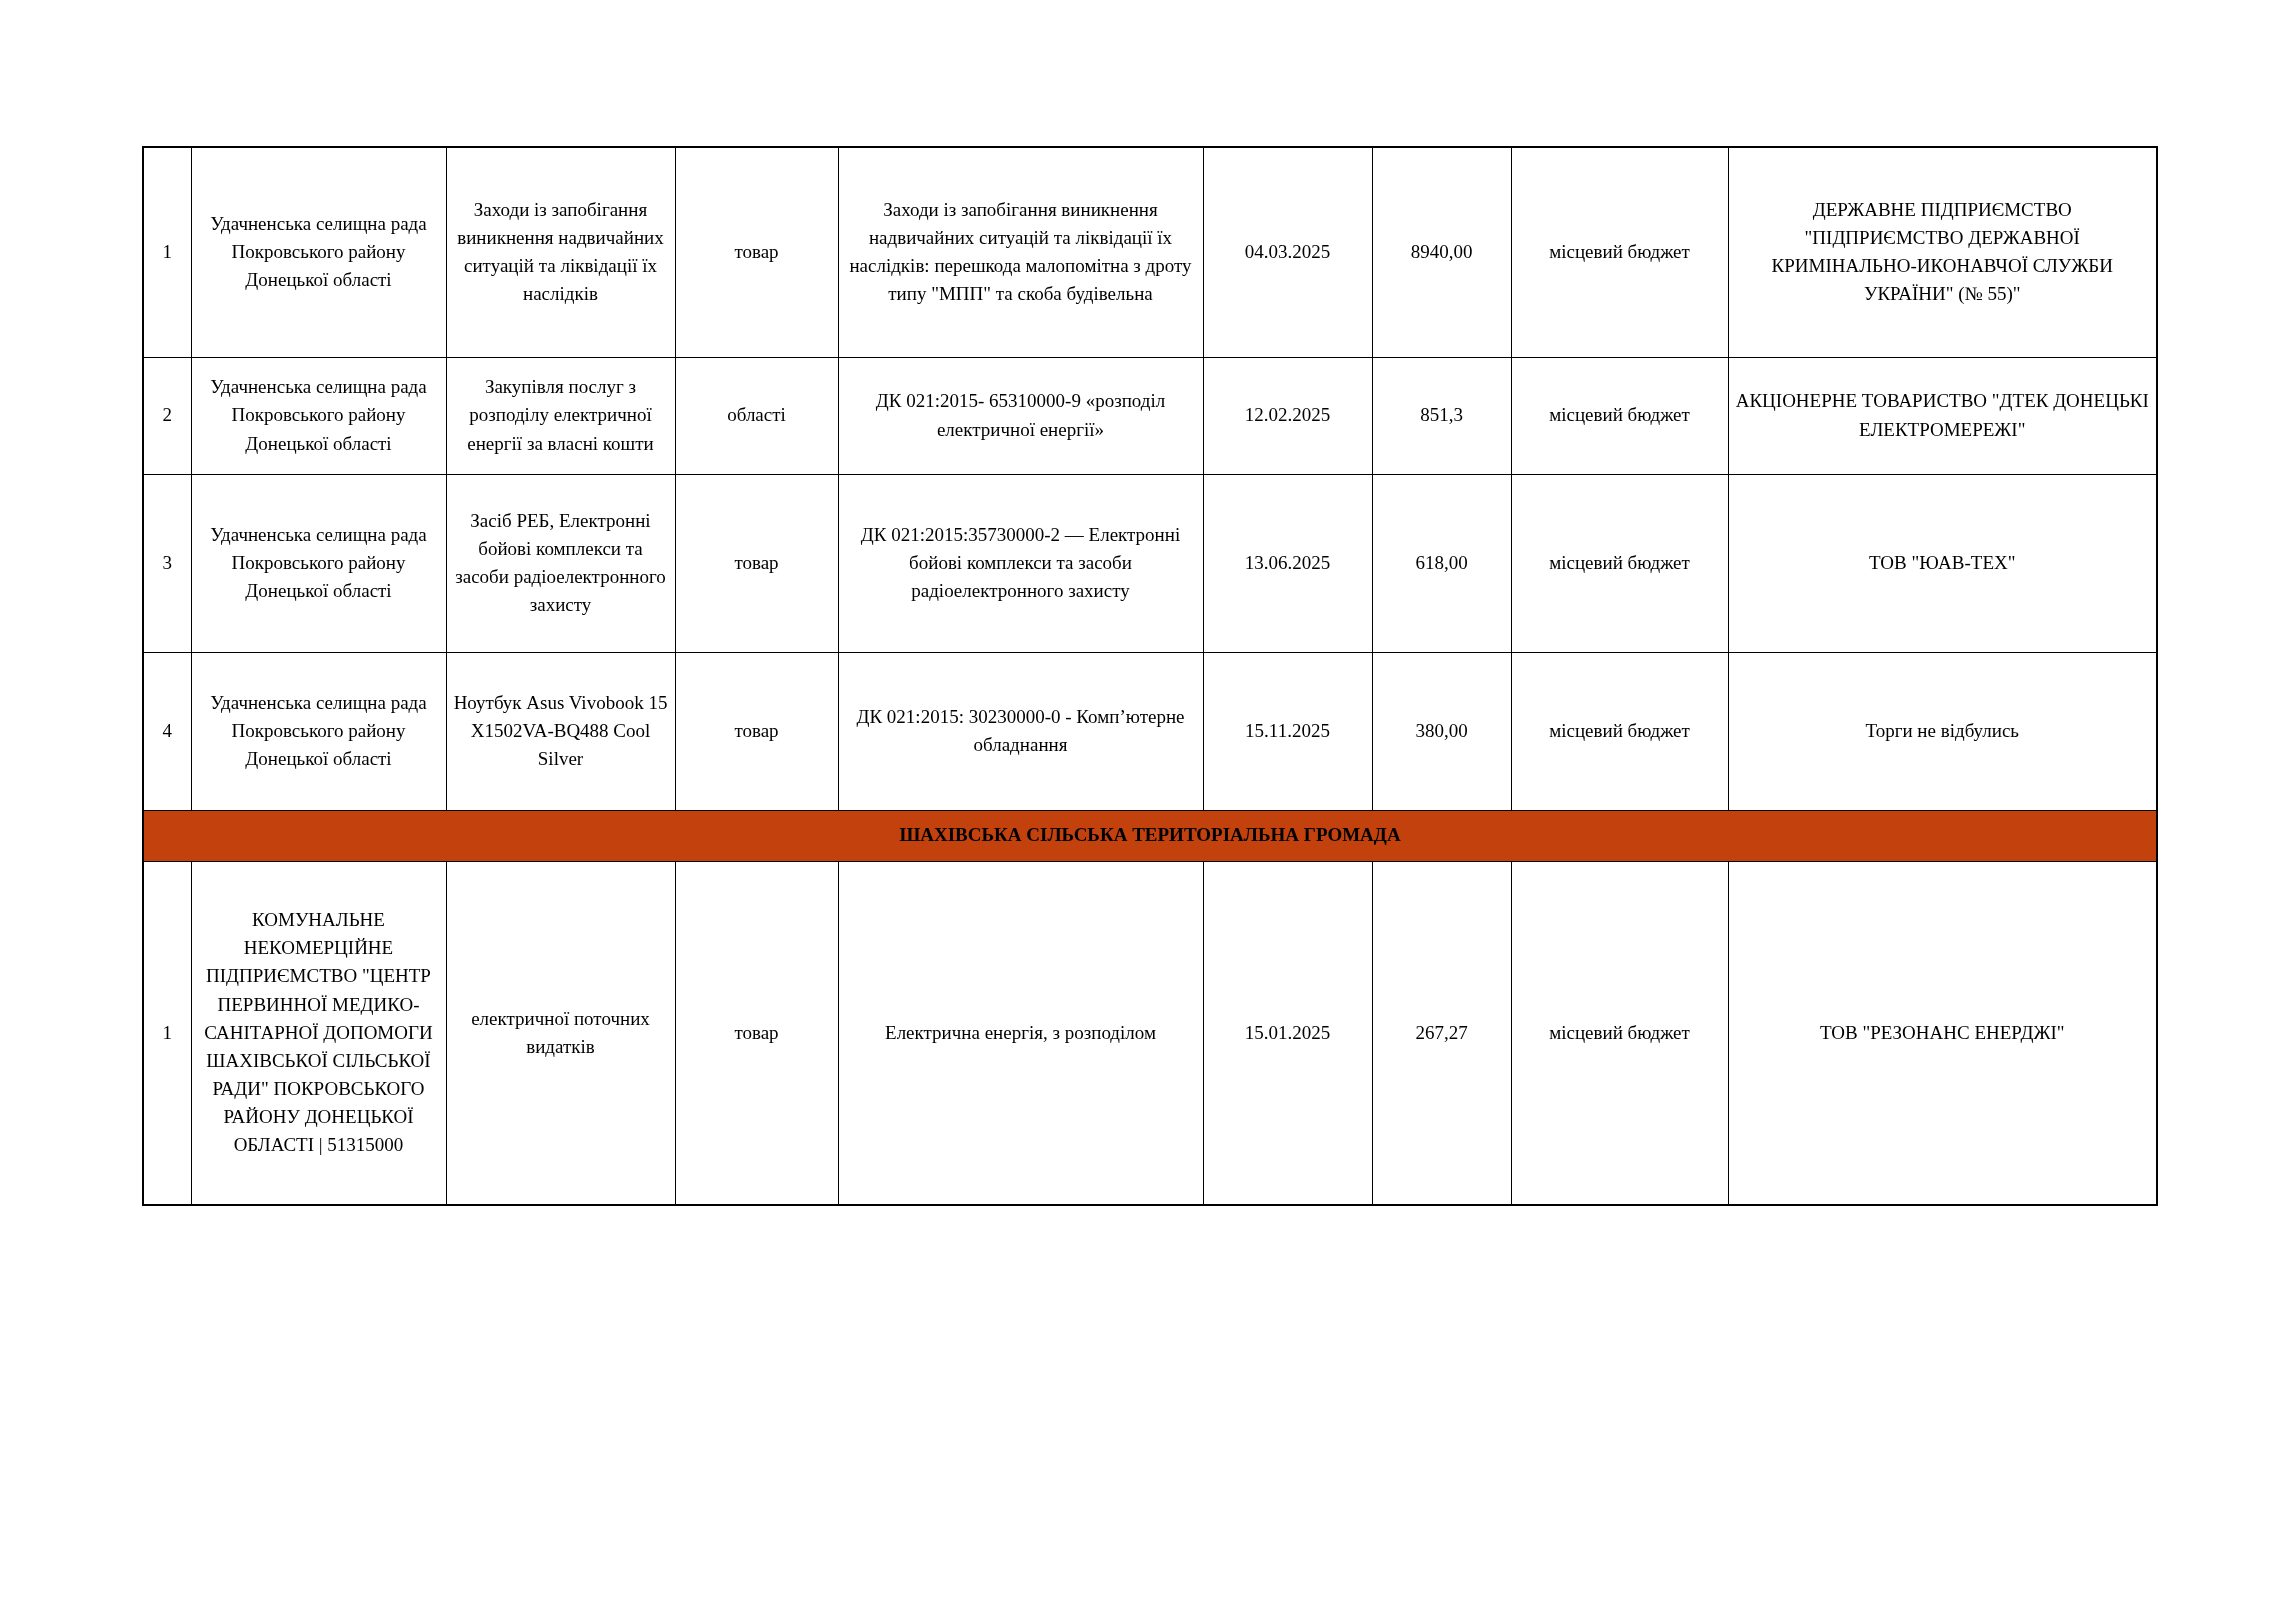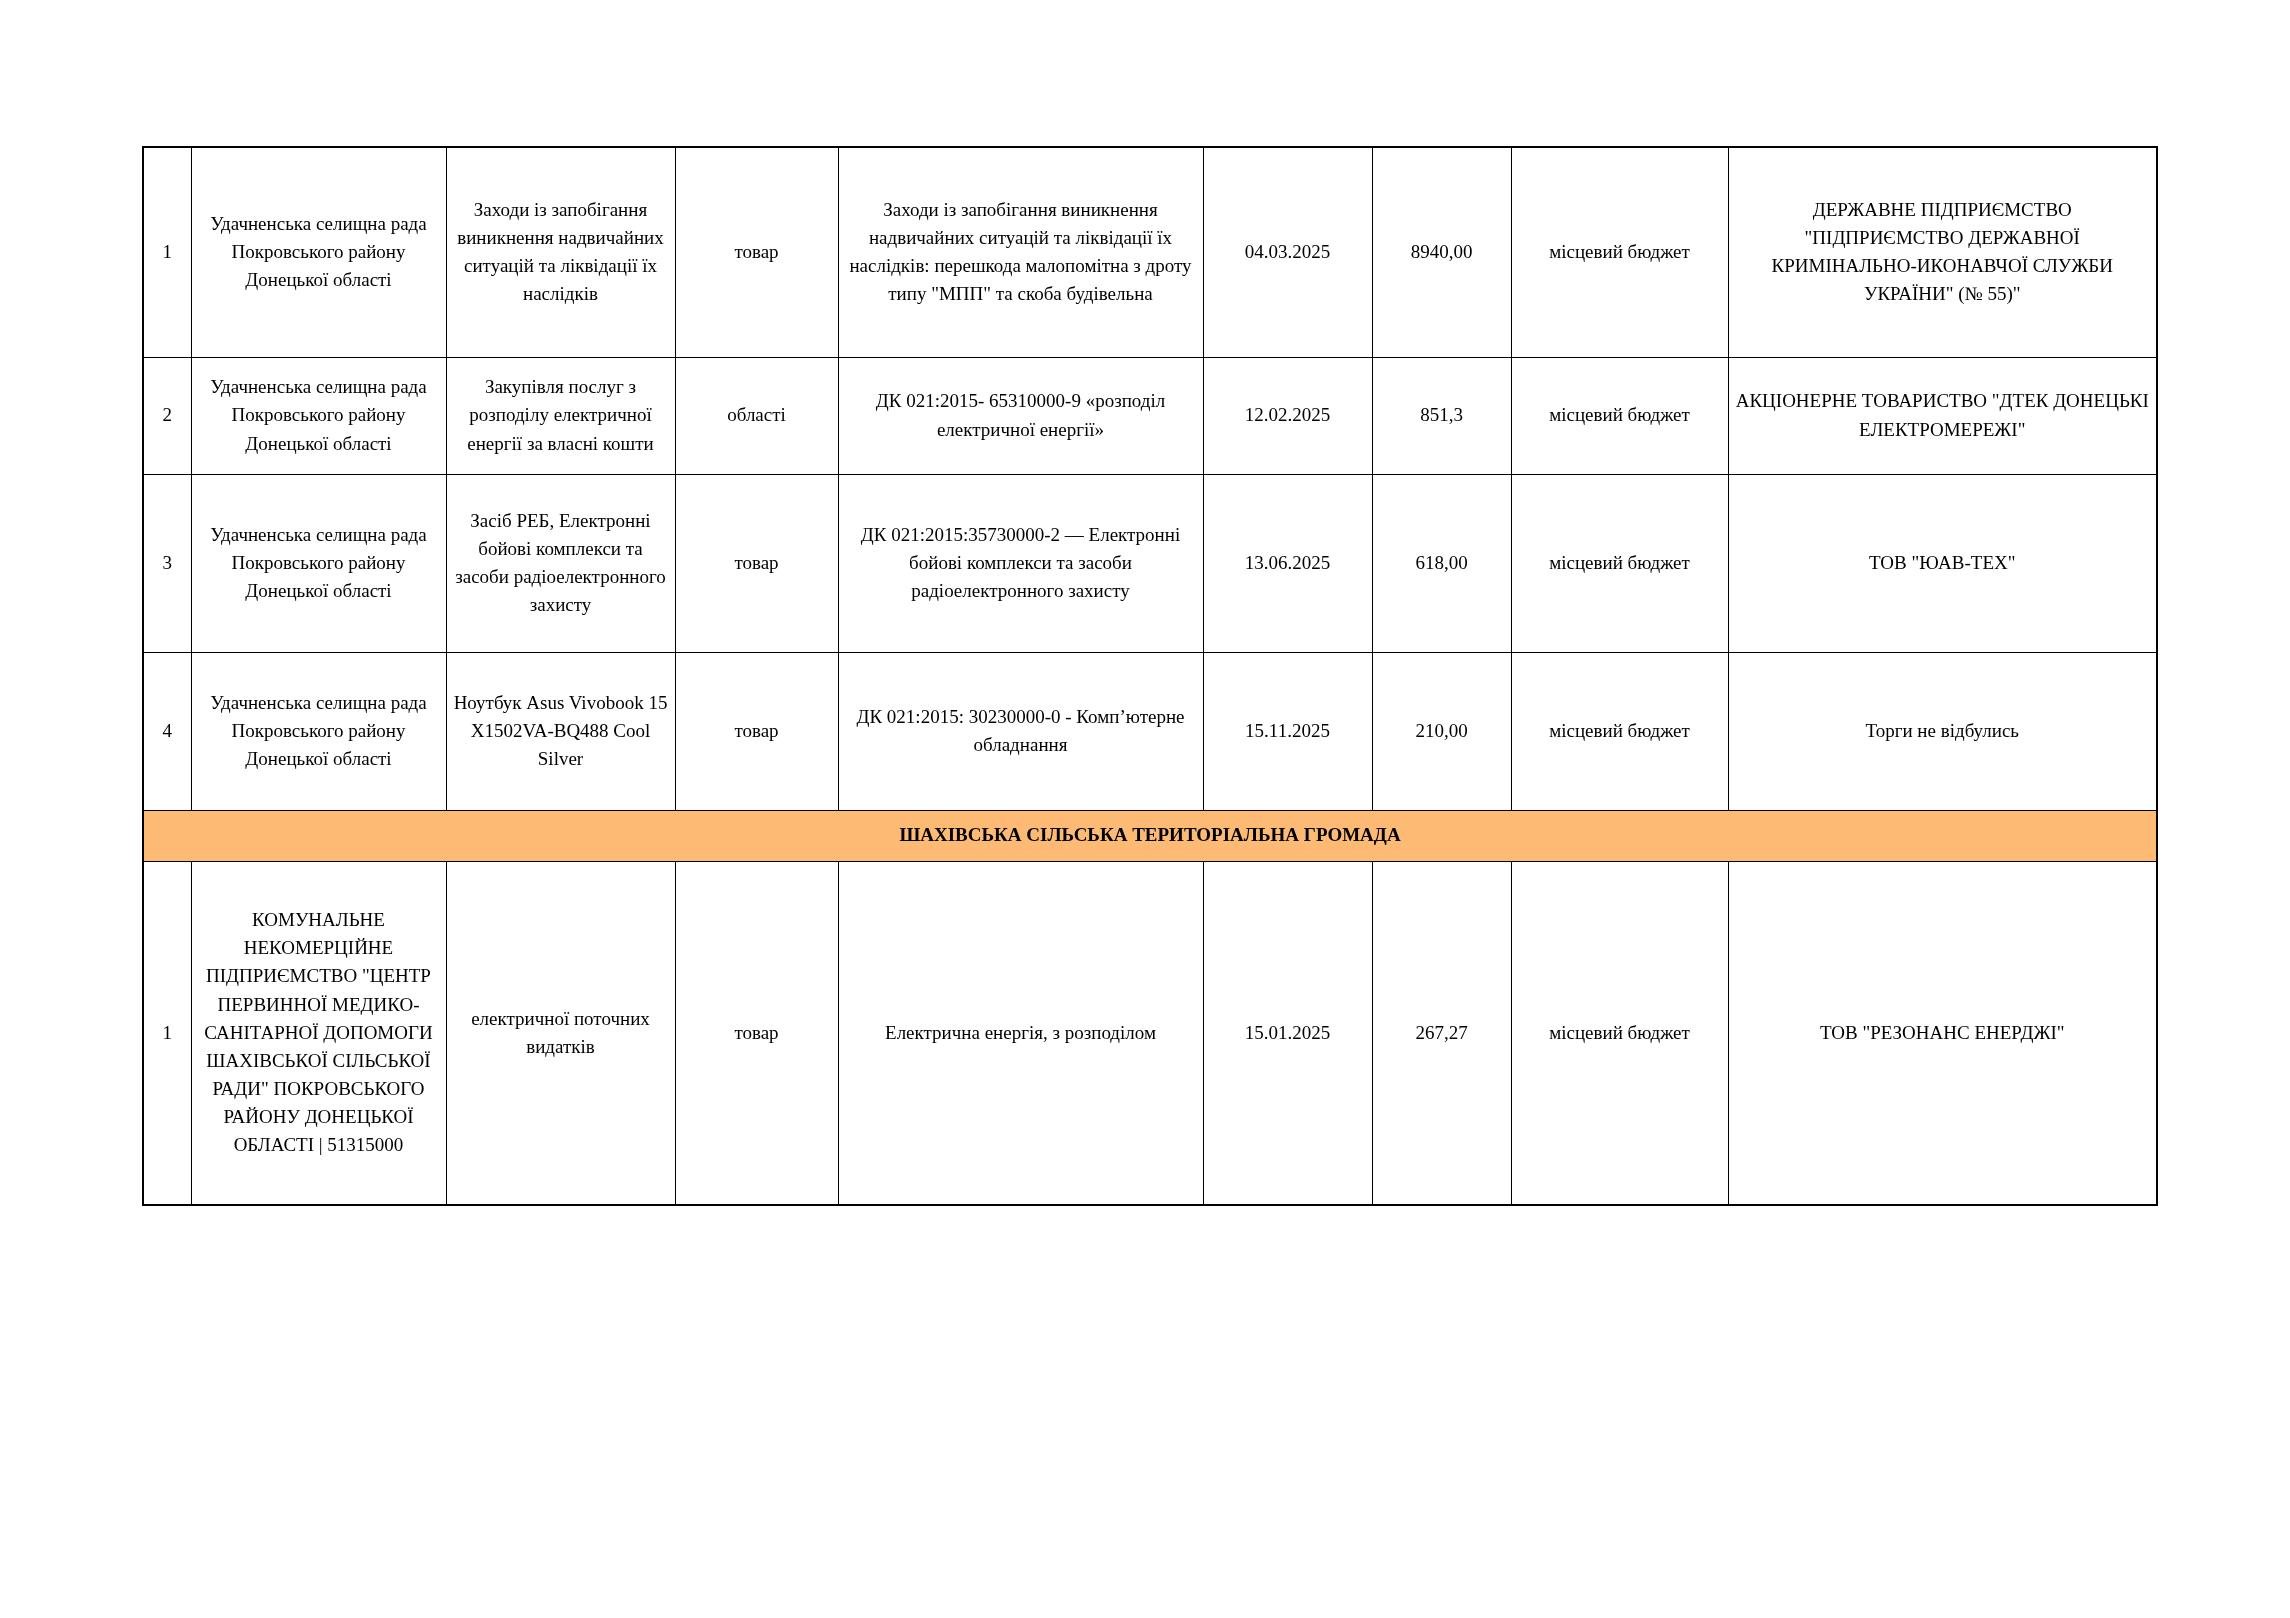--- a/index.html
+++ b/index.html
@@ -33,21 +33,21 @@
     line-height: 1.48;
     word-wrap: break-word;
   }
   tr.h-r1 { height: 210px; }
   tr.h-r2 { height: 117px; }
   tr.h-r3 { height: 178px; }
   tr.h-r4 { height: 158px; }
   tr.h-sec { height: 51px; }
   tr.h-r5 { height: 344px; }
   td.section-header-cell {
-    background: #fdba74;
+    background: #c2410c;
     font-weight: bold;
     font-size: 20px;
   }
 </style>
 </head>
 <body>
 
 <div class="page">
   <table class="procurement-table">
     <colgroup>
@@ -95,21 +95,21 @@
         <td>місцевий бюджет</td>
         <td>ТОВ "ЮАВ-ТЕХ"</td>
       </tr>
       <tr class="h-r4">
         <td>4</td>
         <td>Удачненська селищна рада Покровського району Донецької області</td>
         <td>Ноутбук Asus Vivobook 15 X1502VA-BQ488 Cool Silver</td>
         <td>товар</td>
         <td>ДК 021:2015: 30230000-0 - Комп’ютерне обладнання</td>
         <td>15.11.2025</td>
-        <td>210,00</td>
+        <td>380,00</td>
         <td>місцевий бюджет</td>
         <td>Торги не відбулись</td>
       </tr>
       <tr class="h-sec">
         <td class="section-header-cell" colspan="9">ШАХІВСЬКА СІЛЬСЬКА ТЕРИТОРІАЛЬНА ГРОМАДА</td>
       </tr>
       <tr class="h-r5">
         <td>1</td>
         <td>КОМУНАЛЬНЕ НЕКОМЕРЦІЙНЕ ПІДПРИЄМСТВО "ЦЕНТР ПЕРВИННОЇ МЕДИКО-САНІТАРНОЇ ДОПОМОГИ ШАХІВСЬКОЇ СІЛЬСЬКОЇ РАДИ" ПОКРОВСЬКОГО РАЙОНУ ДОНЕЦЬКОЇ ОБЛАСТІ | 51315000</td>
         <td>електричної поточних видатків</td>

